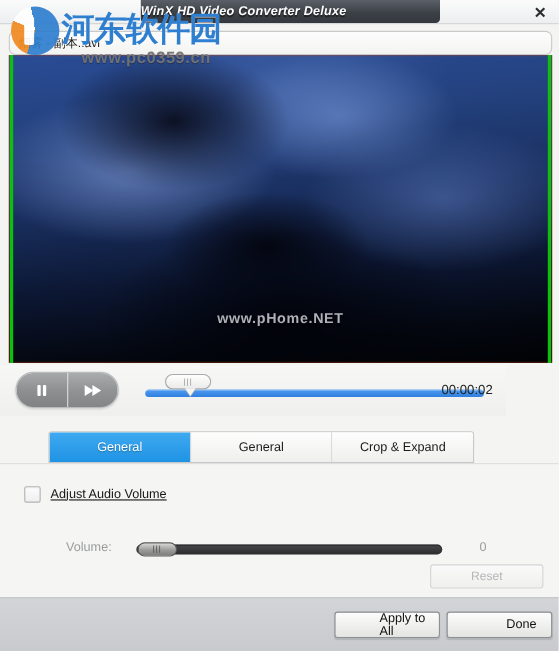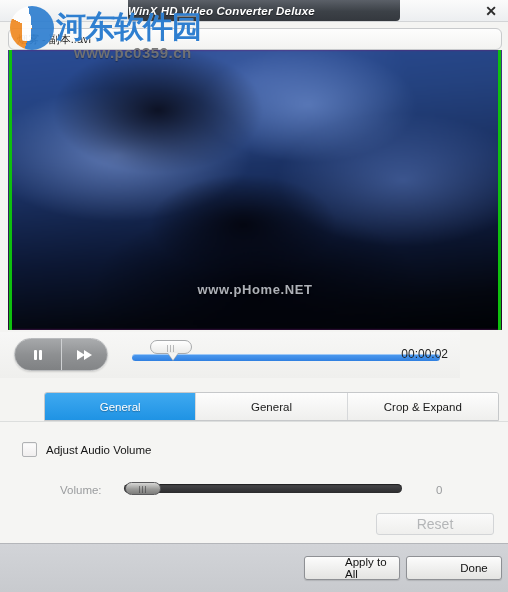--- a/index.html
+++ b/index.html
@@ -81,21 +81,21 @@
     white-space: nowrap;
     overflow: hidden;
   }
 
   
   .video-stage {
     position: absolute;
     top: 50px; left: 8px;
     width: 494px;
     height: 280px;
-    background: #701a75;
+    background: #c2410c;
     overflow: hidden;
   }
   .video-img {
     position: absolute;
     inset: 0;
     background:
       radial-gradient(ellipse 150px 90px at 150px 60px, rgba(10,14,30,.95) 0%, rgba(10,14,30,0) 70%),
       radial-gradient(ellipse 130px 70px at 235px 175px, rgba(4,6,16,.97) 0%, rgba(4,6,16,0) 72%),
       radial-gradient(ellipse 190px 95px at 110px 105px, rgba(132,160,222,.62) 0%, rgba(132,160,222,0) 70%),
       radial-gradient(ellipse 150px 80px at 300px 55px, rgba(120,152,216,.55) 0%, rgba(120,152,216,0) 72%),
@@ -253,21 +253,21 @@
     position: absolute;
     right: 12px; top: 15px;
     font-size: 12px;
     color: #222;
   }
 
   
   .tabstrip {
     position: absolute;
     top: 392px; left: 44px;
-    width: 455px;
+    width: 387px;
     height: 29px;
     display: flex;
     border: 1px solid #c6c8ca;
     border-radius: 3px 3px 0 0;
     overflow: hidden;
     background: linear-gradient(#fbfbfb, #f0f0ee);
   }
   .tab {
     flex: 1;
     display: flex;
@@ -303,29 +303,29 @@
     gap: 9px;
     cursor: pointer;
   }
   .checkbox {
     width: 15px; height: 15px;
     border: 1px solid #b0b2b4;
     border-radius: 2px;
     background: linear-gradient(#fdfdfd, #f0eeee);
     box-shadow: inset 0 1px 1px rgba(0,0,0,.05);
   }
-  .checkrow-label { font-size: 11.5px; color: #161616; }
+  .checkrow-label { font-size: 11.5px; color: #161616; text-decoration: underline; }
 
   .volrow {
     position: absolute;
     left: 60px; top: 62px;
     width: 420px;
     height: 20px;
     display: flex;
-    align-items: flex-start;
+    align-items: flex-end;
   }
   .vol-label {
     width: 56px;
     font-size: 11.5px;
     color: #9a9c9e;
   }
   .vol-track {
     position: relative;
     margin-left: 8px;
     width: 278px;
@@ -349,26 +349,26 @@
   .vol-handle .grip { color: #3a3a3c; }
   .vol-value {
     margin-left: 34px;
     font-size: 11.5px;
     color: #9a9c9e;
   }
 
   .reset-btn {
     position: absolute;
     right: 14px; top: 91px;
-    width: 118px; height: 22px;
+    width: 103px; height: 22px;
     border: 1px solid #d3d5d7;
     border-radius: 3px;
     background: linear-gradient(#fafafa, #efefed);
     color: #b4b6b8;
-    font-size: 14px;
+    font-size: 11px;
     display: flex;
     align-items: center;
     justify-content: center;
     cursor: default;
   }
 
   
   .footer {
     position: absolute;
     left: 0; bottom: 0;

